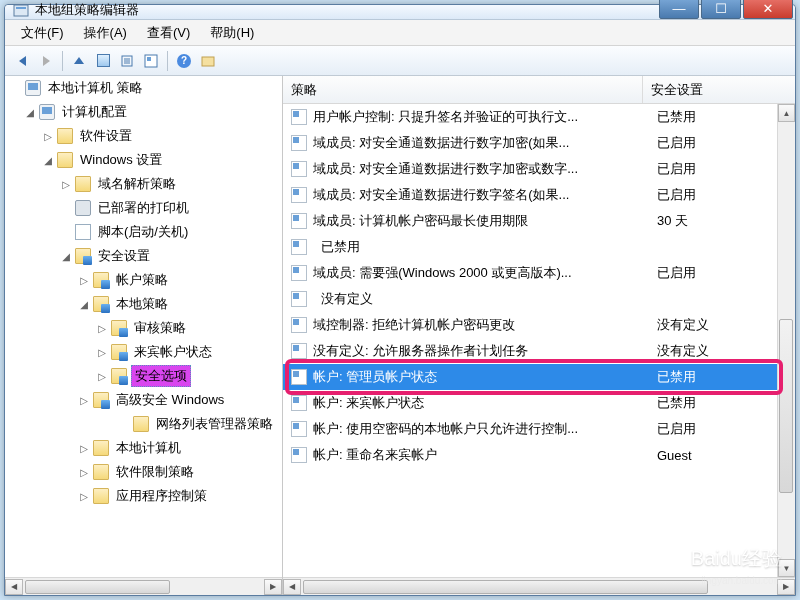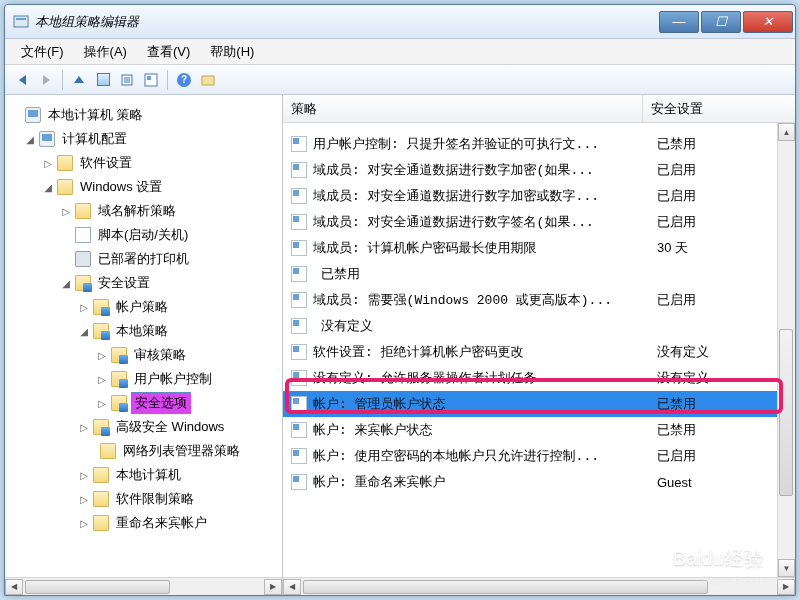--- a/index.html
+++ b/index.html
@@ -1,18 +1,18 @@
 <!DOCTYPE html>
 <html><head>
 <meta charset="utf-8">
 <style>
 * { margin:0; padding:0; box-sizing:border-box; font-family:"Microsoft YaHei","Segoe UI",Tahoma,sans-serif; font-size:13px; }
 body { background:#cce4f7; width:800px; height:600px; overflow:hidden; position:relative; }
 .window { position:absolute; left:4px; top:4px; right:4px; bottom:4px; background:#fff; border:1px solid #5a7ca0; border-radius:4px 4px 0 0; box-shadow:0 0 8px rgba(0,0,0,0.3); display:flex; flex-direction:column; }
-.titlebar { height:34px; background:linear-gradient(#f4f9ff,#dce9f7); display:flex; align-items:center; padding:0 2px 0 8px; border-radius:4px 4px 0 0; border-bottom:1px solid #b8c8d8;font-style:italic; }
+.titlebar { height:15px; background:linear-gradient(#f4f9ff,#dce9f7); display:flex; align-items:flex-end; padding:0 2px 0 8px; border-radius:4px 4px 0 0; border-bottom:1px solid #b8c8d8; }
 .title-icon { width:16px; height:16px; margin-right:6px; }
 .title-text { flex:1; color:#000; }
 .win-btns { display:flex; gap:2px; }
 .win-btn { width:40px; height:22px; border:1px solid #4a6a8a; border-radius:2px; display:flex; align-items:center; justify-content:center; font-family:Arial; font-size:13px; color:#fff; }
 .win-min { background:linear-gradient(#7aa8d8,#4a7aae); }
 .win-max { background:linear-gradient(#7aa8d8,#4a7aae); }
 .win-close { width:50px; background:linear-gradient(#e8736a,#c93c2e); }
 .menubar { height:26px; display:flex; align-items:center; padding:0 8px; gap:4px; background:#f4f4f4; border-bottom:1px solid #d4d4d4; }
 .menu-item { padding:3px 8px; cursor:default; }
 .toolbar { height:30px; display:flex; align-items:center; padding:0 6px; gap:2px; background:linear-gradient(#fbfdff,#e6eef7); border-bottom:1px solid #c0cad4; }
@@ -20,53 +20,53 @@
 .tb-sep { width:1px; height:20px; background:#b8c4d0; margin:0 3px; }
 .arrow-left { width:0;height:0;border-top:5px solid transparent;border-bottom:5px solid transparent;border-right:7px solid #3a70b0; }
 .arrow-right { width:0;height:0;border-top:5px solid transparent;border-bottom:5px solid transparent;border-left:7px solid #3a70b0; }
 .arrow-right-dis { border-left-color:#b0b0b0; }
 .arrow-up { width:0;height:0;border-left:5px solid transparent;border-right:5px solid transparent;border-bottom:7px solid #3a70b0; }
 .ico-square { width:13px; height:13px; border:1px solid #4a7aae; background:linear-gradient(#dff0ff,#9ec8ee); }
 .ico-help { width:14px; height:14px; border-radius:50%; background:#4a8ae0; color:#fff; font-size:10px; font-weight:bold; display:flex; align-items:center; justify-content:center; }
 .body-area { flex:1; display:flex; background:#fff; overflow:hidden; }
 .tree-panel { width:278px; border-right:1px solid #c8c8c8; display:flex; flex-direction:column; overflow:hidden; }
 .detail-panel { flex:1; display:flex; flex-direction:column; overflow:hidden; position:relative; }
-.tree-list, .pol-list { flex:1; overflow:hidden;margin-top:8px; }
+.tree-list, .pol-list { flex:1; overflow:hidden; }
 .tree-row { height:24px; display:flex; align-items:center; white-space:nowrap; }
 .expander { width:14px; display:inline-flex; justify-content:center; color:#666; font-size:10px; }
 .node-ico { width:16px; height:16px; margin:0 4px 0 2px; flex-shrink:0; }
 .folder { background:linear-gradient(#fdefc2,#f5d97a); border:1px solid #d4b45a; border-radius:1px; }
 .f-shield { position:relative; background:linear-gradient(#fdefc2,#f5d97a); border:1px solid #d4b45a; border-radius:1px; }
 .f-shield::after { content:""; position:absolute; right:-2px; bottom:-2px; width:9px; height:9px; background:linear-gradient(#6ab0f0,#2a70c0); border-radius:1px; }
 .f-script { background:#fff; border:1px solid #9aaec0; }
 .f-printer { background:#e0e6ec; border:1px solid #90a0b0; border-radius:2px; }
 .f-comp { background:#eef2f6; border:1px solid #98a8b8; border-radius:2px; position:relative; }
 .f-comp::after{content:"";position:absolute;left:2px;top:2px;right:2px;bottom:5px;background:#6aa0d8;}
 .tree-label { padding:1px 3px; }
 .sel-label { background:#d946ef; border:1px dotted #5a90c0; }
 .detail-header { height:28px; display:flex; align-items:center; background:linear-gradient(#fdfdfd,#eef2f6); border-bottom:1px solid #d8d8d8; font-weight:normal; }
 .col-policy { width:360px; padding-left:8px; border-right:1px solid #dcdcdc; height:100%; display:flex; align-items:center; }
 .col-setting { flex:1; padding-left:8px; height:100%; display:flex; align-items:center; }
 .pol-row { height:26px; display:flex; align-items:center; white-space:nowrap; }
 .pol-ico { width:16px; height:16px; margin:0 6px 0 8px; background:#fff; border:1px solid #b4c0cc; position:relative; flex-shrink:0; }
 .pol-ico::after { content:""; position:absolute; left:1px; top:1px; width:6px; height:6px; background:#6aa0d8; }
-.pol-name { width:336px; overflow:hidden; text-overflow:ellipsis;font-family:Liberation Mono, monospace; }
+.pol-name { width:336px; overflow:hidden; text-overflow:ellipsis; }
 .pol-val { padding-left:8px; overflow:hidden; }
-.highlight-row { background:#2d8ae8; color:#0f172a; }
+.highlight-row { background:#2d8ae8; color:#ffffff; }
 .highlight-row .pol-ico { background:#fff; }
 .highlight-frame { position:absolute; border:4px solid #e61f6e; border-radius:6px; pointer-events:none; left:2px; right:12px; height:36px; }
 .hscroll { height:18px; background:#f0f0f0; border-top:1px solid #d8d8d8; display:flex; align-items:center; }
 .hs-btn { width:18px; height:16px; background:linear-gradient(#fafafa,#e4e4e4); border:1px solid #b8b8b8; display:flex; align-items:center; justify-content:center; font-size:8px; color:#555; }
 .hs-track { flex:1; height:16px; position:relative; }
 .hs-thumb { position:absolute; height:14px; top:1px; background:linear-gradient(#f2f2f2,#d8d8d8); border:1px solid #b0b0b0; border-radius:2px; }
 .vscroll { width:18px; background:#f0f0f0; border-left:1px solid #d8d8d8; display:flex; flex-direction:column; }
 .vs-btn { height:18px; background:linear-gradient(#fafafa,#e4e4e4); border:1px solid #b8b8b8; display:flex; align-items:center; justify-content:center; font-size:8px; color:#555; }
 .vs-track { flex:1; position:relative; }
 .vs-thumb { position:absolute; width:14px; left:1px; background:linear-gradient(#f2f2f2,#d8d8d8); border:1px solid #b0b0b0; border-radius:2px; }
-.watermark { position:absolute; right:36px; bottom:28px; color:#fff; font-size:20px; font-family:Arial; opacity:0.55; text-shadow:0 1px 2px rgba(0,0,0,0.4); pointer-events:none;}
+.watermark { position:absolute; right:18px; bottom:28px; color:#fff; font-size:20px; font-family:Arial; opacity:0.55; text-shadow:0 1px 2px rgba(0,0,0,0.4); pointer-events:none;}
 .watermark-sub { position:absolute; right:18px; bottom:14px; color:#e8e8e8; font-size:10px; opacity:0.5; pointer-events:none;}
 </style>
 </head>
 <body>
 
 <div class="window">
 
   <div class="titlebar">
     <span class="title-icon">
       <svg width="16" height="16">
@@ -150,82 +150,82 @@
             <span class="node-ico folder"></span>
             <span class="tree-label">Windows 设置</span>
           </div>
         <div class="tree-row" style="padding-left:54px">
             <span class="expander">▷</span>
             <span class="node-ico folder"></span>
             <span class="tree-label">域名解析策略</span>
           </div>
         <div class="tree-row" style="padding-left:54px">
             <span class="expander"></span>
+            <span class="node-ico f-printer"></span>
+            <span class="tree-label">已部署的打印机</span>
+          </div>
+        <div class="tree-row" style="padding-left:54px">
+            <span class="expander"></span>
             <span class="node-ico f-script"></span>
             <span class="tree-label">脚本(启动/关机)</span>
           </div>
         <div class="tree-row" style="padding-left:54px">
+            <span class="expander">◢</span>
+            <span class="node-ico f-shield"></span>
+            <span class="tree-label">安全设置</span>
+          </div>
+        <div class="tree-row" style="padding-left:72px">
+            <span class="expander">▷</span>
+            <span class="node-ico f-shield"></span>
+            <span class="tree-label">帐户策略</span>
+          </div>
+        <div class="tree-row" style="padding-left:72px">
+            <span class="expander">◢</span>
+            <span class="node-ico f-shield"></span>
+            <span class="tree-label">本地策略</span>
+          </div>
+        <div class="tree-row" style="padding-left:90px">
+            <span class="expander">▷</span>
+            <span class="node-ico f-shield"></span>
+            <span class="tree-label">审核策略</span>
+          </div>
+        <div class="tree-row" style="padding-left:90px">
+            <span class="expander">▷</span>
+            <span class="node-ico f-shield"></span>
+            <span class="tree-label">来宾帐户状态</span>
+          </div>
+        <div class="tree-row" style="padding-left:90px">
+            <span class="expander">▷</span>
+            <span class="node-ico f-shield"></span>
+            <span class="tree-label sel-label">安全选项</span>
+          </div>
+        <div class="tree-row" style="padding-left:72px">
+            <span class="expander">▷</span>
+            <span class="node-ico f-shield"></span>
+            <span class="tree-label">高级安全 Windows</span>
+          </div>
+        <div class="tree-row" style="padding-left:112px">
             <span class="expander"></span>
-            <span class="node-ico f-printer"></span>
-            <span class="tree-label">已部署的打印机</span>
-          </div>
-        <div class="tree-row" style="padding-left:54px">
-            <span class="expander">◢</span>
-            <span class="node-ico f-shield"></span>
-            <span class="tree-label">安全设置</span>
-          </div>
-        <div class="tree-row" style="padding-left:72px">
-            <span class="expander">▷</span>
-            <span class="node-ico f-shield"></span>
-            <span class="tree-label">帐户策略</span>
-          </div>
-        <div class="tree-row" style="padding-left:72px">
-            <span class="expander">◢</span>
-            <span class="node-ico f-shield"></span>
-            <span class="tree-label">本地策略</span>
-          </div>
-        <div class="tree-row" style="padding-left:90px">
-            <span class="expander">▷</span>
-            <span class="node-ico f-shield"></span>
-            <span class="tree-label">审核策略</span>
-          </div>
-        <div class="tree-row" style="padding-left:90px">
-            <span class="expander">▷</span>
-            <span class="node-ico f-shield"></span>
-            <span class="tree-label">用户帐户控制</span>
-          </div>
-        <div class="tree-row" style="padding-left:90px">
-            <span class="expander">▷</span>
-            <span class="node-ico f-shield"></span>
-            <span class="tree-label sel-label">安全选项</span>
-          </div>
-        <div class="tree-row" style="padding-left:72px">
-            <span class="expander">▷</span>
-            <span class="node-ico f-shield"></span>
-            <span class="tree-label">高级安全 Windows</span>
-          </div>
-        <div class="tree-row" style="padding-left:79px">
-            <span class="expander"></span>
             <span class="node-ico folder"></span>
             <span class="tree-label">网络列表管理器策略</span>
           </div>
         <div class="tree-row" style="padding-left:72px">
             <span class="expander">▷</span>
             <span class="node-ico folder"></span>
             <span class="tree-label">本地计算机</span>
           </div>
         <div class="tree-row" style="padding-left:72px">
             <span class="expander">▷</span>
             <span class="node-ico folder"></span>
             <span class="tree-label">软件限制策略</span>
           </div>
         <div class="tree-row" style="padding-left:72px">
             <span class="expander">▷</span>
             <span class="node-ico folder"></span>
-            <span class="tree-label">重命名来宾帐户</span>
+            <span class="tree-label">应用程序控制策</span>
           </div>
       </div>
       <div class="hscroll">
         <div class="hs-btn">◀</div>
         <div class="hs-track">
             <div class="hs-thumb" style="left:2px;width:60%"></div>
           </div>
         <div class="hs-btn">▶</div>
       </div>
     </div>
@@ -270,21 +270,21 @@
               <span class="pol-ico"></span>
               <span class="pol-name">域成员: 需要强(Windows 2000 或更高版本)...</span>
               <span class="pol-val">已启用</span>
             </div>
             <div class="pol-row">
               <span class="pol-ico"></span>
               <span class="pol-val">没有定义</span>
             </div>
             <div class="pol-row">
               <span class="pol-ico"></span>
-              <span class="pol-name">软件设置: 拒绝计算机帐户密码更改</span>
+              <span class="pol-name">域控制器: 拒绝计算机帐户密码更改</span>
               <span class="pol-val">没有定义</span>
             </div>
             <div class="pol-row">
               <span class="pol-ico"></span>
               <span class="pol-name">没有定义: 允许服务器操作者计划任务</span>
               <span class="pol-val">没有定义</span>
             </div>
             <div class="pol-row highlight-row">
               <span class="pol-ico"></span>
               <span class="pol-name">帐户: 管理员帐户状态</span>

